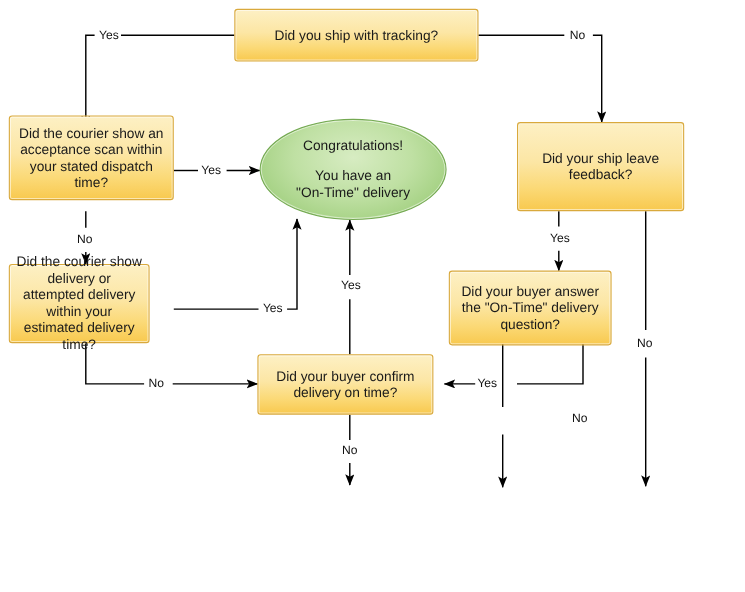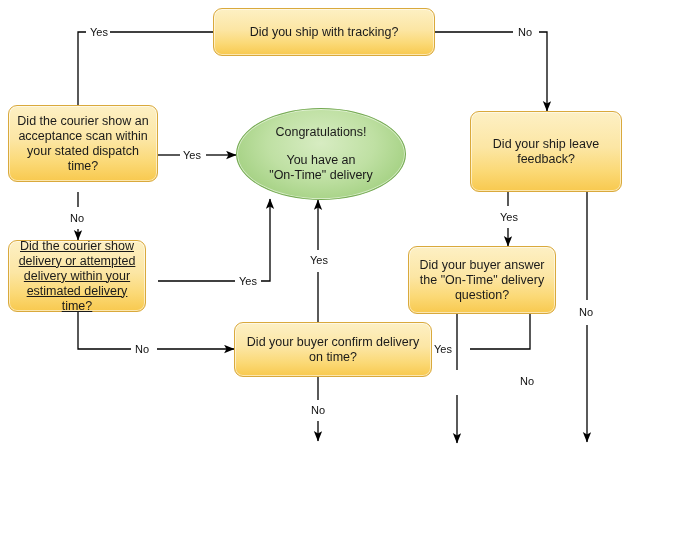--- a/index.html
+++ b/index.html
@@ -3,21 +3,21 @@
 <meta charset="utf-8">
 <style>
   html,body{margin:0;padding:0;background:#ffffff;}
   body{font-family:"Liberation Sans",sans-serif;}
   #canvas{position:relative;width:677px;height:538px;background:#ffffff;overflow:hidden;}
   #edges{position:absolute;left:0;top:0;width:677px;height:538px;}
   .node{position:absolute;box-sizing:border-box;display:flex;align-items:center;justify-content:center;text-align:center;color:#1a1a1a;font-size:12.5px;line-height:15px;}
   .node .txt{width:100%;padding:0 6px;}
   .box{
     border:1px solid #d9a93c;
-    border-radius:9px;
+    border-radius:3px;
     background:linear-gradient(180deg,#fdf0c4 0%,#fce6a4 45%,#fbd976 75%,#f8c94f 100%);
     box-shadow:inset 0 0 0 1px rgba(255,255,255,.55);
   }
   .ell{border-radius:50%;}
   .ell-green{
     border:1px solid #74a952;
     background:radial-gradient(ellipse at 50% 38%,#d7ecc2 0%,#bfe0a3 45%,#a6d285 75%,#8cc46a 100%);
     box-shadow:inset 0 0 0 1px rgba(255,255,255,.5);
   }
   .ell-red{
@@ -88,25 +88,25 @@
   </svg>
 
   <div class="node box" style="left:213px;top:8px;width:222px;height:48px;">
     <span class="txt">Did you ship with tracking?</span>
   </div>
 
   <div class="node box" style="left:8px;top:105px;width:150px;height:77px;">
     <span class="txt">Did the courier show an acceptance scan within your stated dispatch time?</span>
   </div>
 
-  <div class="node box" style="left:8px;top:240px;width:138px;height:72px;text-decoration:underline;">
+  <div class="node box" style="left:8px;top:240px;width:128px;height:72px;">
     <span class="txt">Did the courier show delivery or attempted delivery within your estimated delivery time?</span>
   </div>
 
-  <div class="node box" style="left:234px;top:322px;width:198px;height:55px;">
+  <div class="node box" style="left:234px;top:322px;width:160px;height:55px;">
     <span class="txt">Did your buyer confirm delivery on time?</span>
   </div>
 
   <div class="node box" style="left:470px;top:111px;width:152px;height:81px;">
     <span class="txt">Did your ship leave feedback?</span>
   </div>
 
   <div class="node box" style="left:408px;top:246px;width:148px;height:68px;">
     <span class="txt">Did your buyer answer the "On-Time" delivery question?</span>
   </div>

